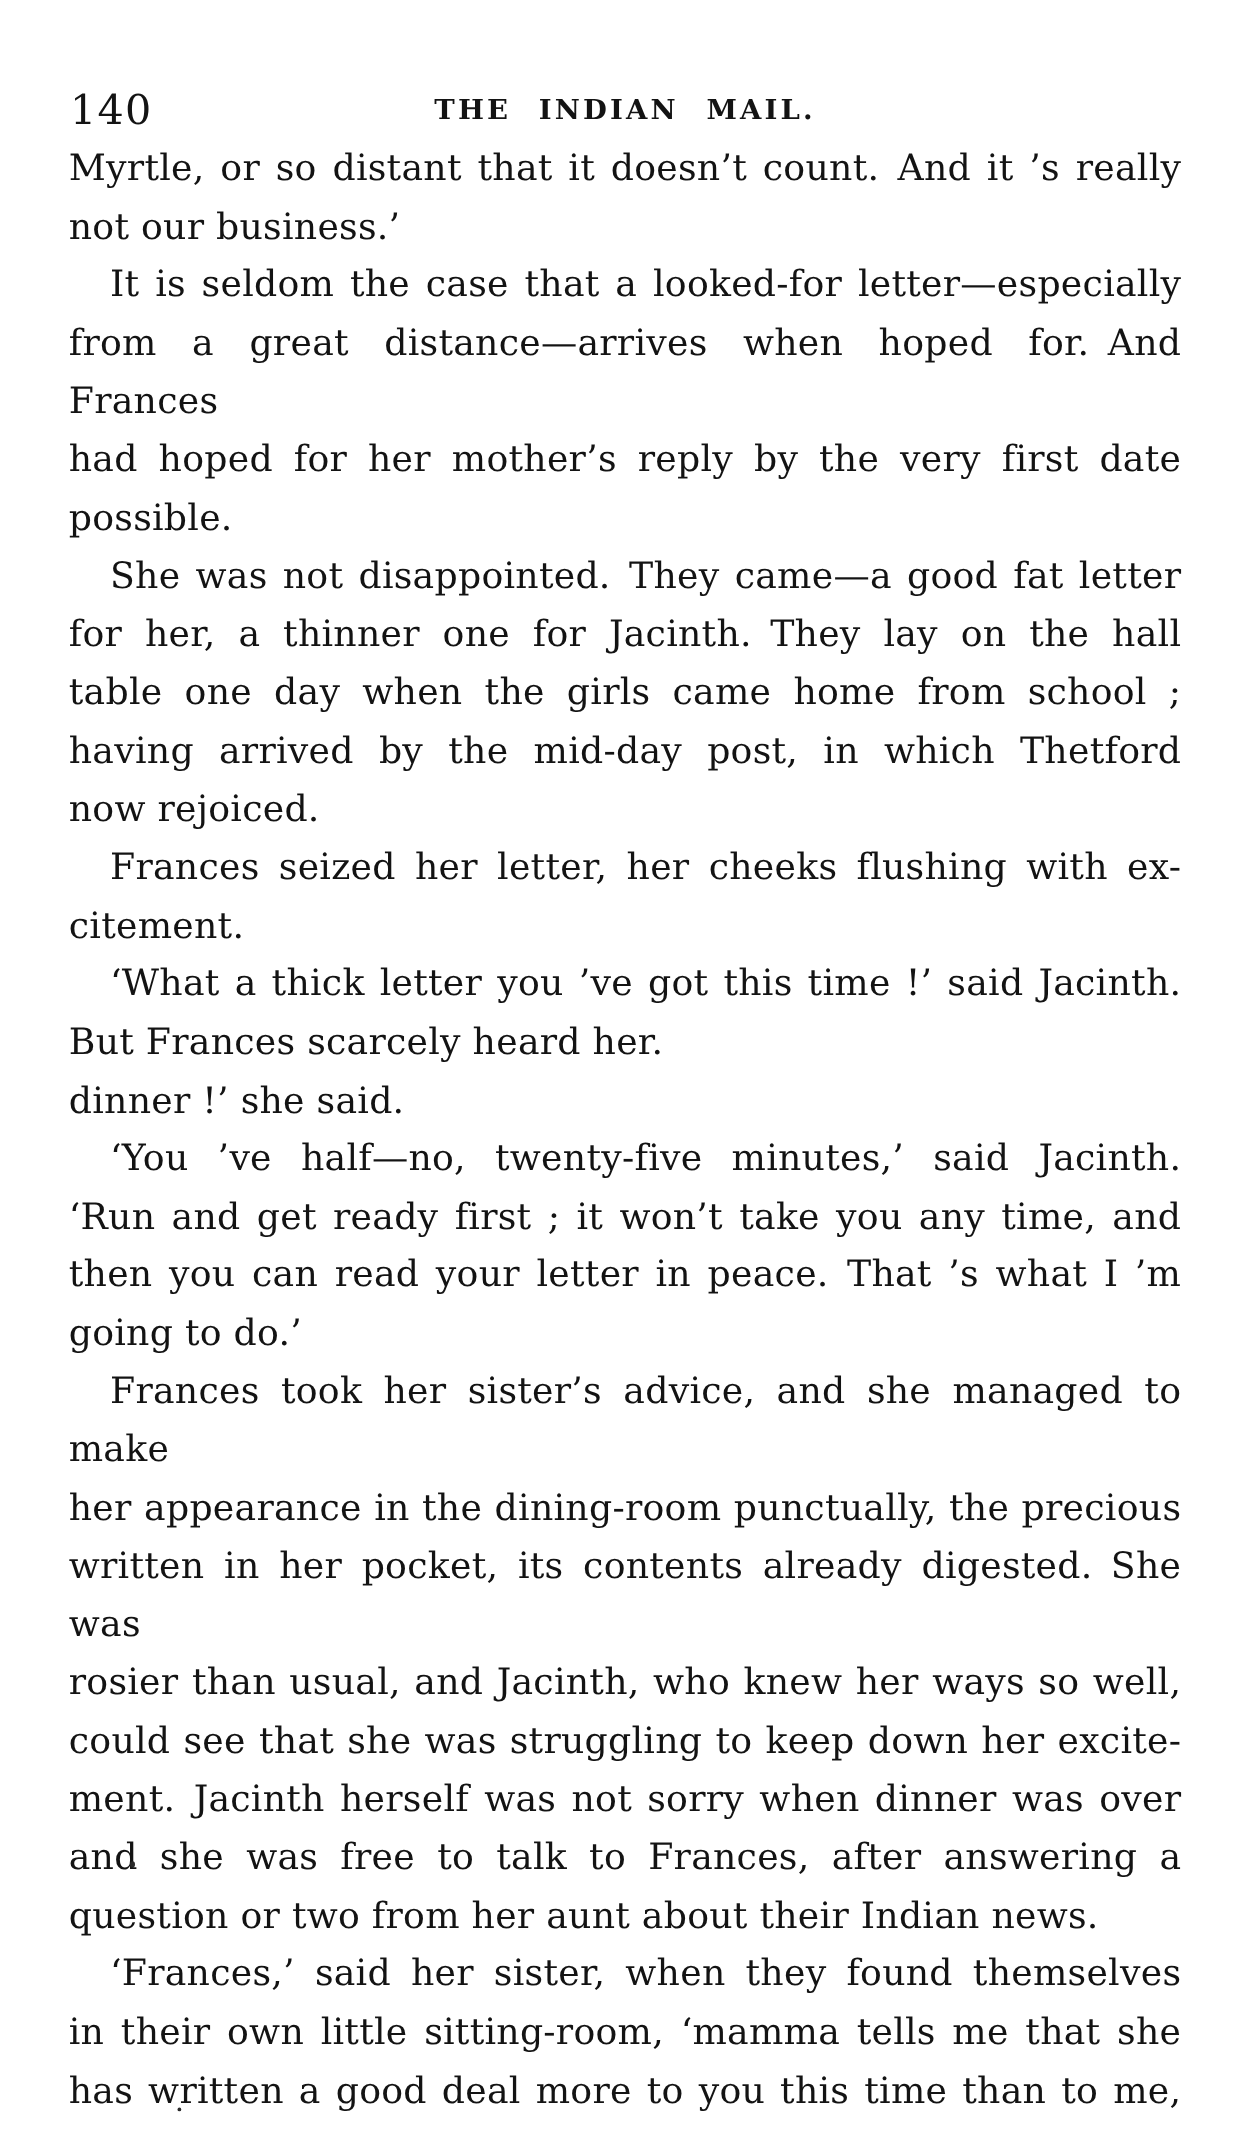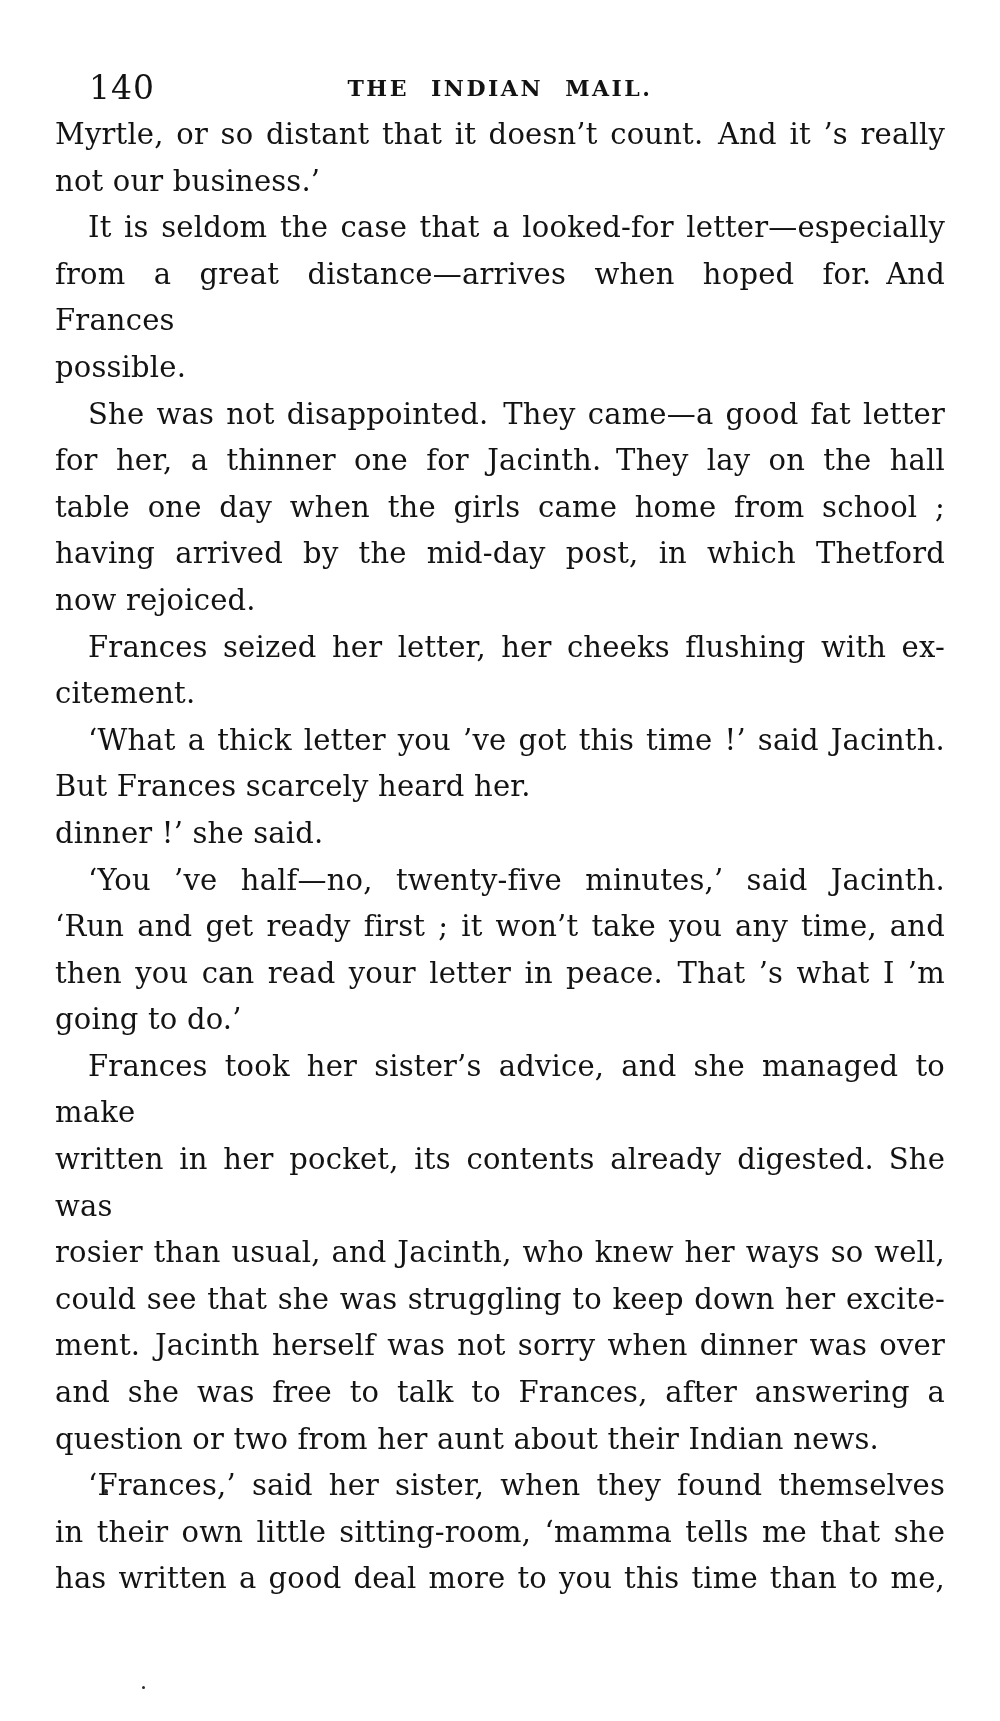--- a/index.html
+++ b/index.html
@@ -15,21 +15,20 @@
   .page {
     position: absolute; inset: 0;
     background: #ffffff;
   }
   .page-number {
     position: absolute;
     left: 56px; top: 71px;
     font-size: 33px;
     line-height: 1;
     letter-spacing: 1px;
-    margin-left: 33px;
   }
   .running-title {
     position: absolute;
     left: 0; right: 0; top: 77px;
     text-align: center;
     font-size: 22px;
     line-height: 1;
     font-weight: bold;
     letter-spacing: 2.5px;
     word-spacing: 12px;
@@ -64,36 +63,38 @@
 <body>
 
 <div class="page">
   <div class="page-number">140</div>
   <div class="running-title">THE INDIAN MAIL.</div>
   <div class="body-text" id="body-text">
       <div class="line">Myrtle, or so distant that it doesn’t count. And it ’s really</div>
       <div class="line last">not our business.’</div>
       <div class="line indent">It is seldom the case that a looked-for letter—especially</div>
       <div class="line">from a great distance—arrives when hoped for. And Frances</div>
+      <div class="line">had hoped for her mother’s reply by the very first date</div>
       <div class="line last">possible.</div>
       <div class="line indent">She was not disappointed. They came—a good fat letter</div>
       <div class="line">for her, a thinner one for Jacinth. They lay on the hall</div>
       <div class="line">table one day when the girls came home from school ;</div>
       <div class="line">having arrived by the mid-day post, in which Thetford</div>
       <div class="line last">now rejoiced.</div>
       <div class="line indent">Frances seized her letter, her cheeks flushing with ex-</div>
       <div class="line last">citement.</div>
       <div class="line indent">‘What a thick letter you ’ve got this time !’ said Jacinth.</div>
       <div class="line last">But Frances scarcely heard her.</div>
       <div class="line last">dinner !’ she said.</div>
       <div class="line indent">‘You ’ve half—no, twenty-five minutes,’ said Jacinth.</div>
       <div class="line">‘Run and get ready first ; it won’t take you any time, and</div>
       <div class="line">then you can read your letter in peace. That ’s what I ’m</div>
       <div class="line last">going to do.’</div>
       <div class="line indent">Frances took her sister’s advice, and she managed to make</div>
+      <div class="line">her appearance in the dining-room punctually, the precious</div>
       <div class="line">written in her pocket, its contents already digested. She was</div>
       <div class="line">rosier than usual, and Jacinth, who knew her ways so well,</div>
       <div class="line">could see that she was struggling to keep down her excite-</div>
       <div class="line">ment. Jacinth herself was not sorry when dinner was over</div>
       <div class="line">and she was free to talk to Frances, after answering a</div>
       <div class="line last">question or two from her aunt about their Indian news.</div>
       <div class="line indent">‘Frances,’ said her sister, when they found themselves</div>
       <div class="line">in their own little sitting-room, ‘mamma tells me that she</div>
       <div class="line">has written a good deal more to you this time than to me,</div>
     </div>

